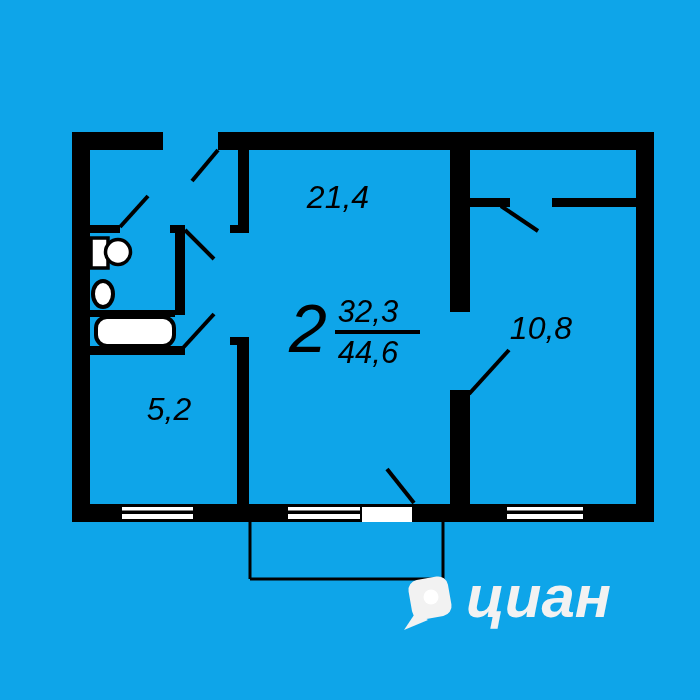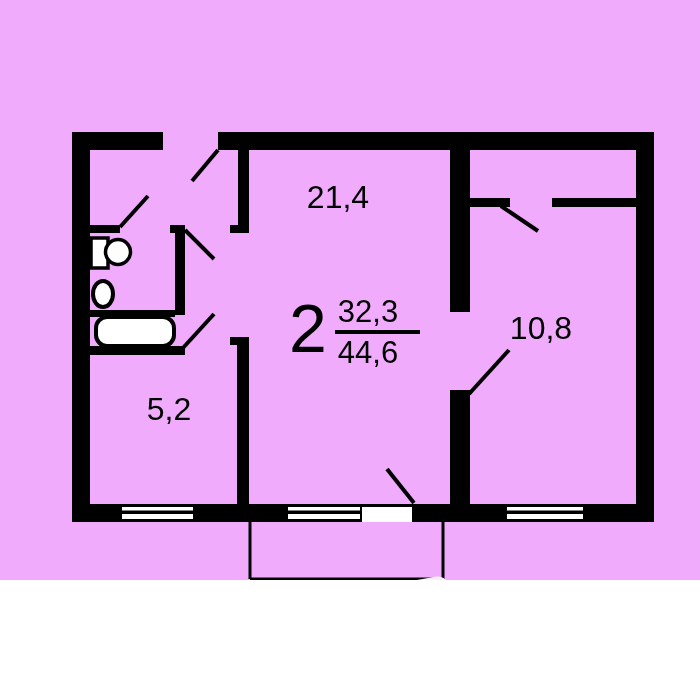--- a/index.html
+++ b/index.html
@@ -1,21 +1,22 @@
 <!DOCTYPE html>
 <html><head>
 <meta charset="utf-8">
 <style>
   html,body{margin:0;padding:0;background:#ffffff;}
   .stage{
     position:relative;
-    width:700px;height:580px;
-    background:#f0abfc;
+    width:700px;height:700px;
+    background:#0ea5e9;
     overflow:hidden;
     font-family:"Liberation Sans", sans-serif;
+    font-style:italic;
   }
   svg{display:block;}
   .ink-line{stroke:#000000;stroke-linecap:butt;fill:none;}
   .fixture{fill:#ffffff;stroke:#000000;}
   .lbl{font-family:"Liberation Sans", sans-serif;font-size:32px;fill:#000000;}
   .big-count{font-family:"Liberation Sans", sans-serif;font-size:68px;fill:#000000;}
   .frac{font-family:"Liberation Sans", sans-serif;font-size:31px;fill:#000000;}
   .wm-text{font-family:"Liberation Sans", sans-serif;font-size:60px;font-weight:bold;}
 </style>
 </head>

